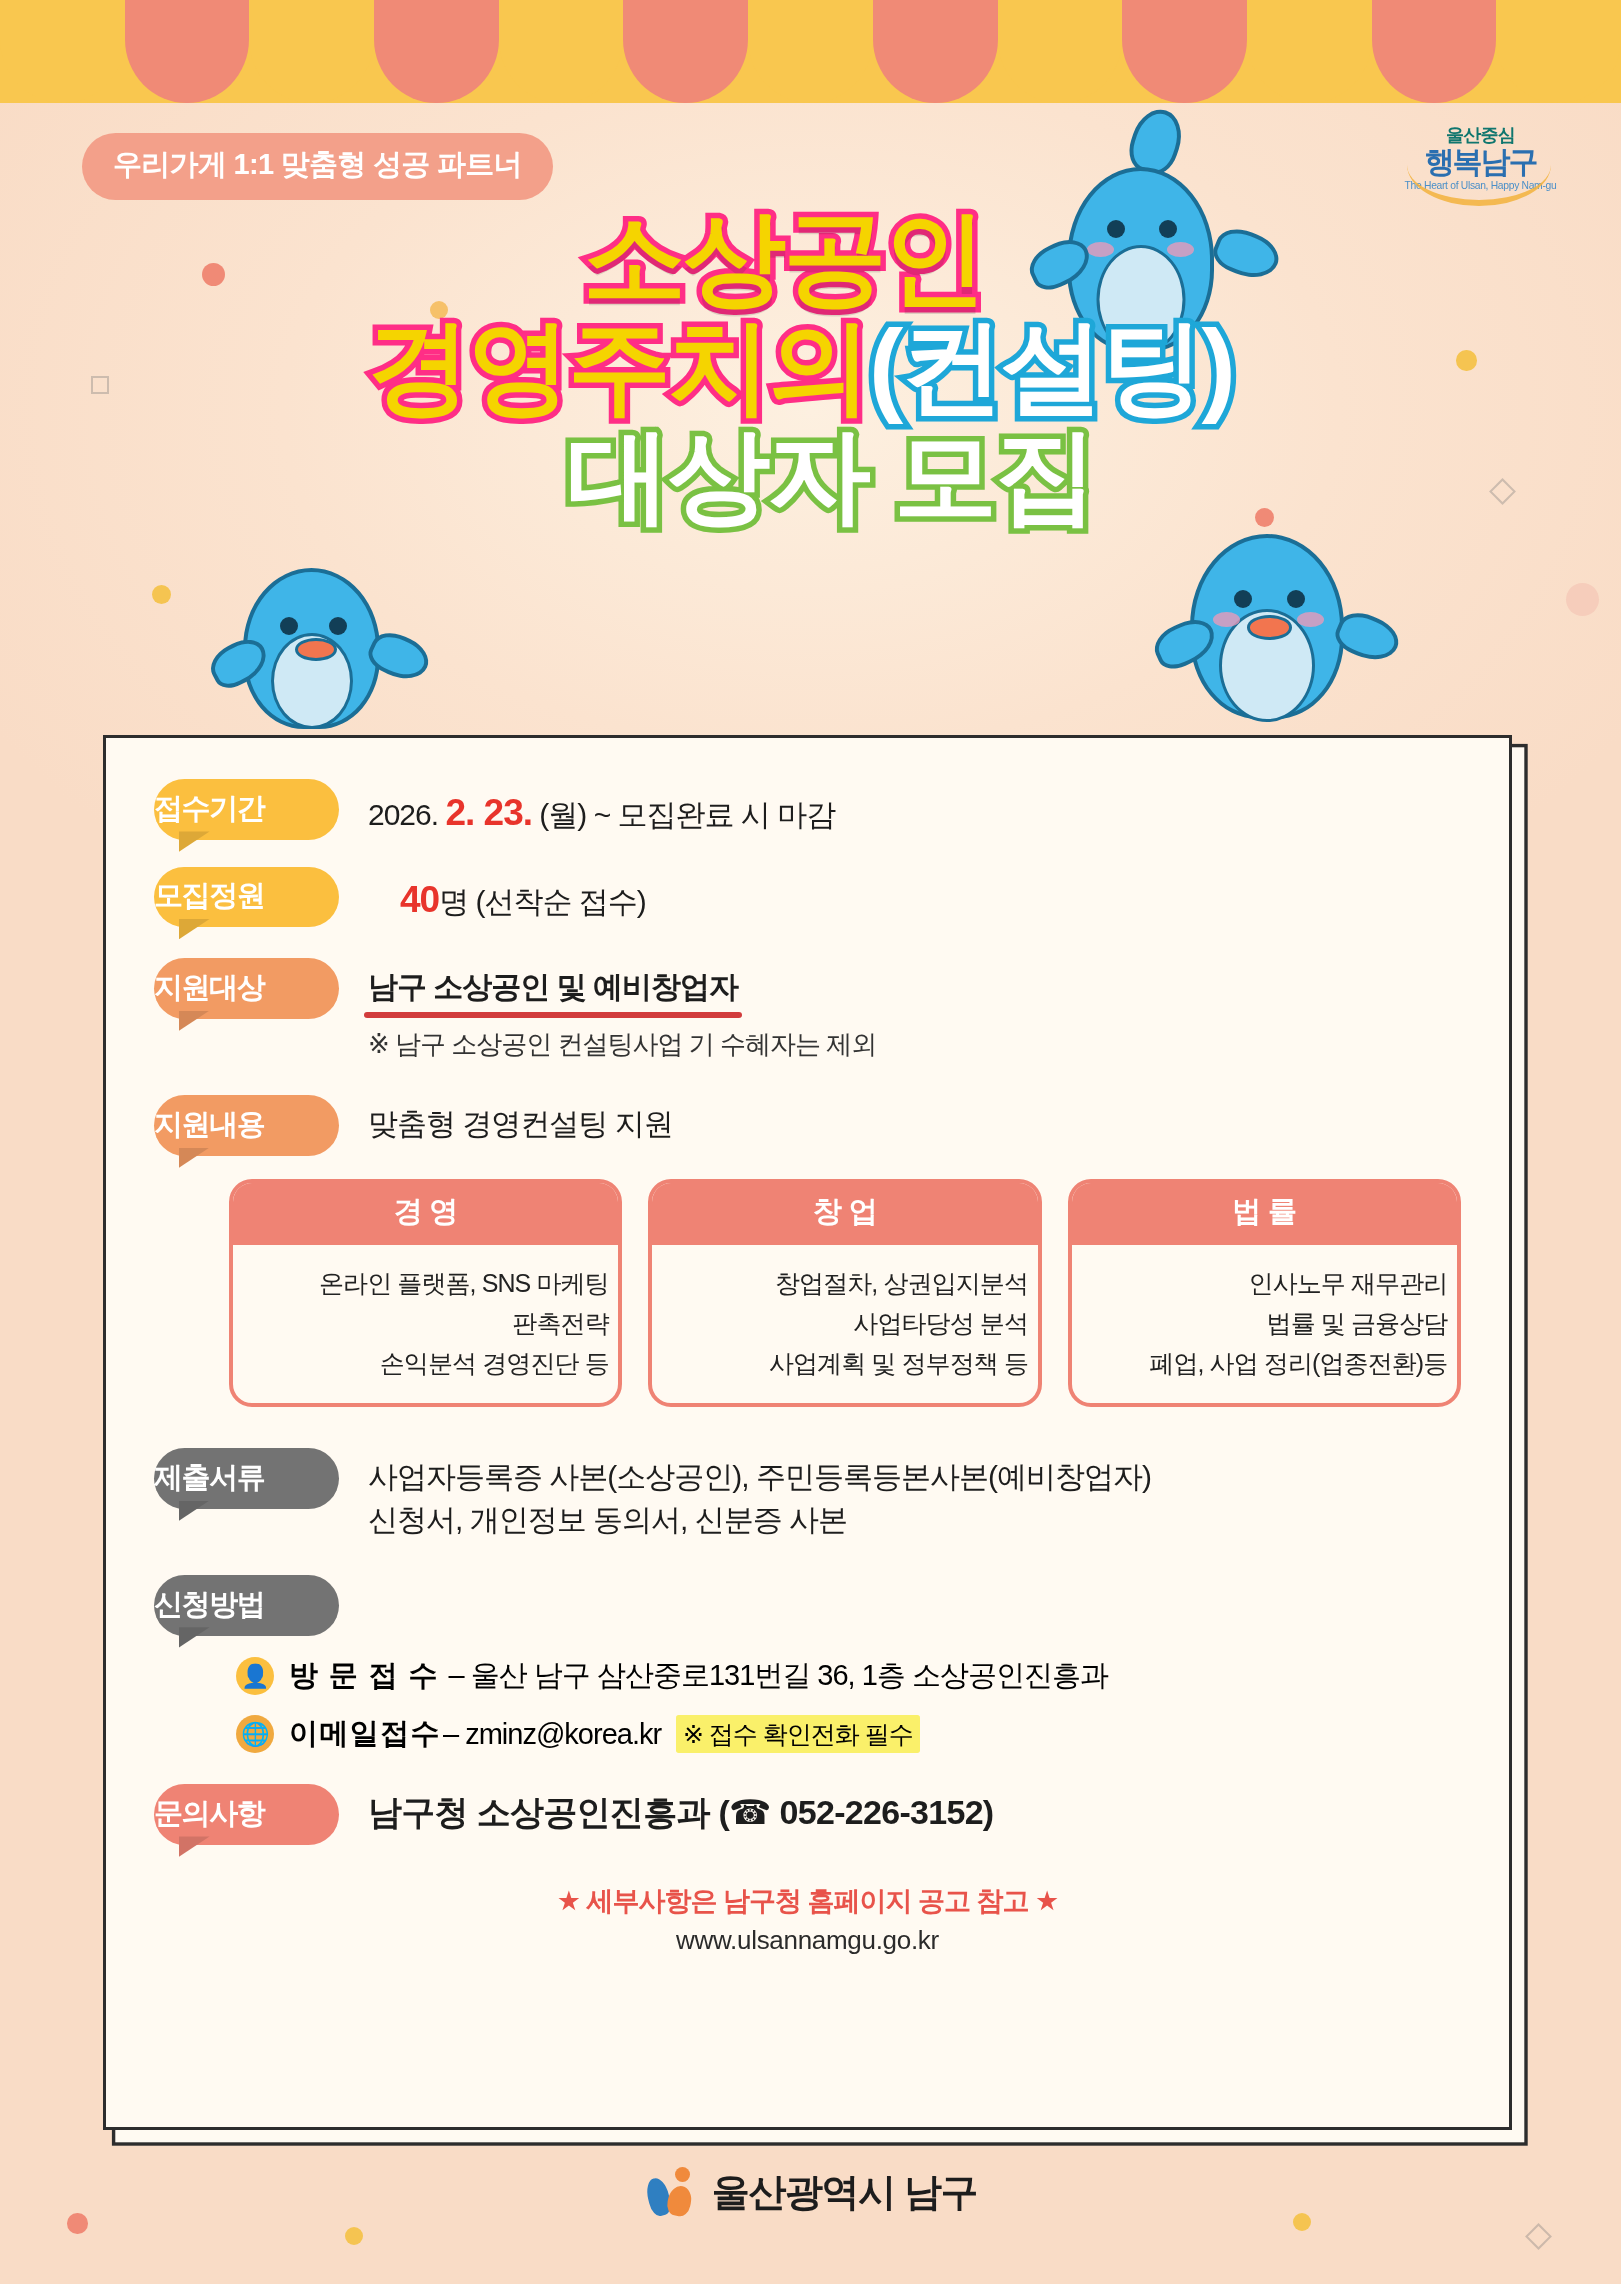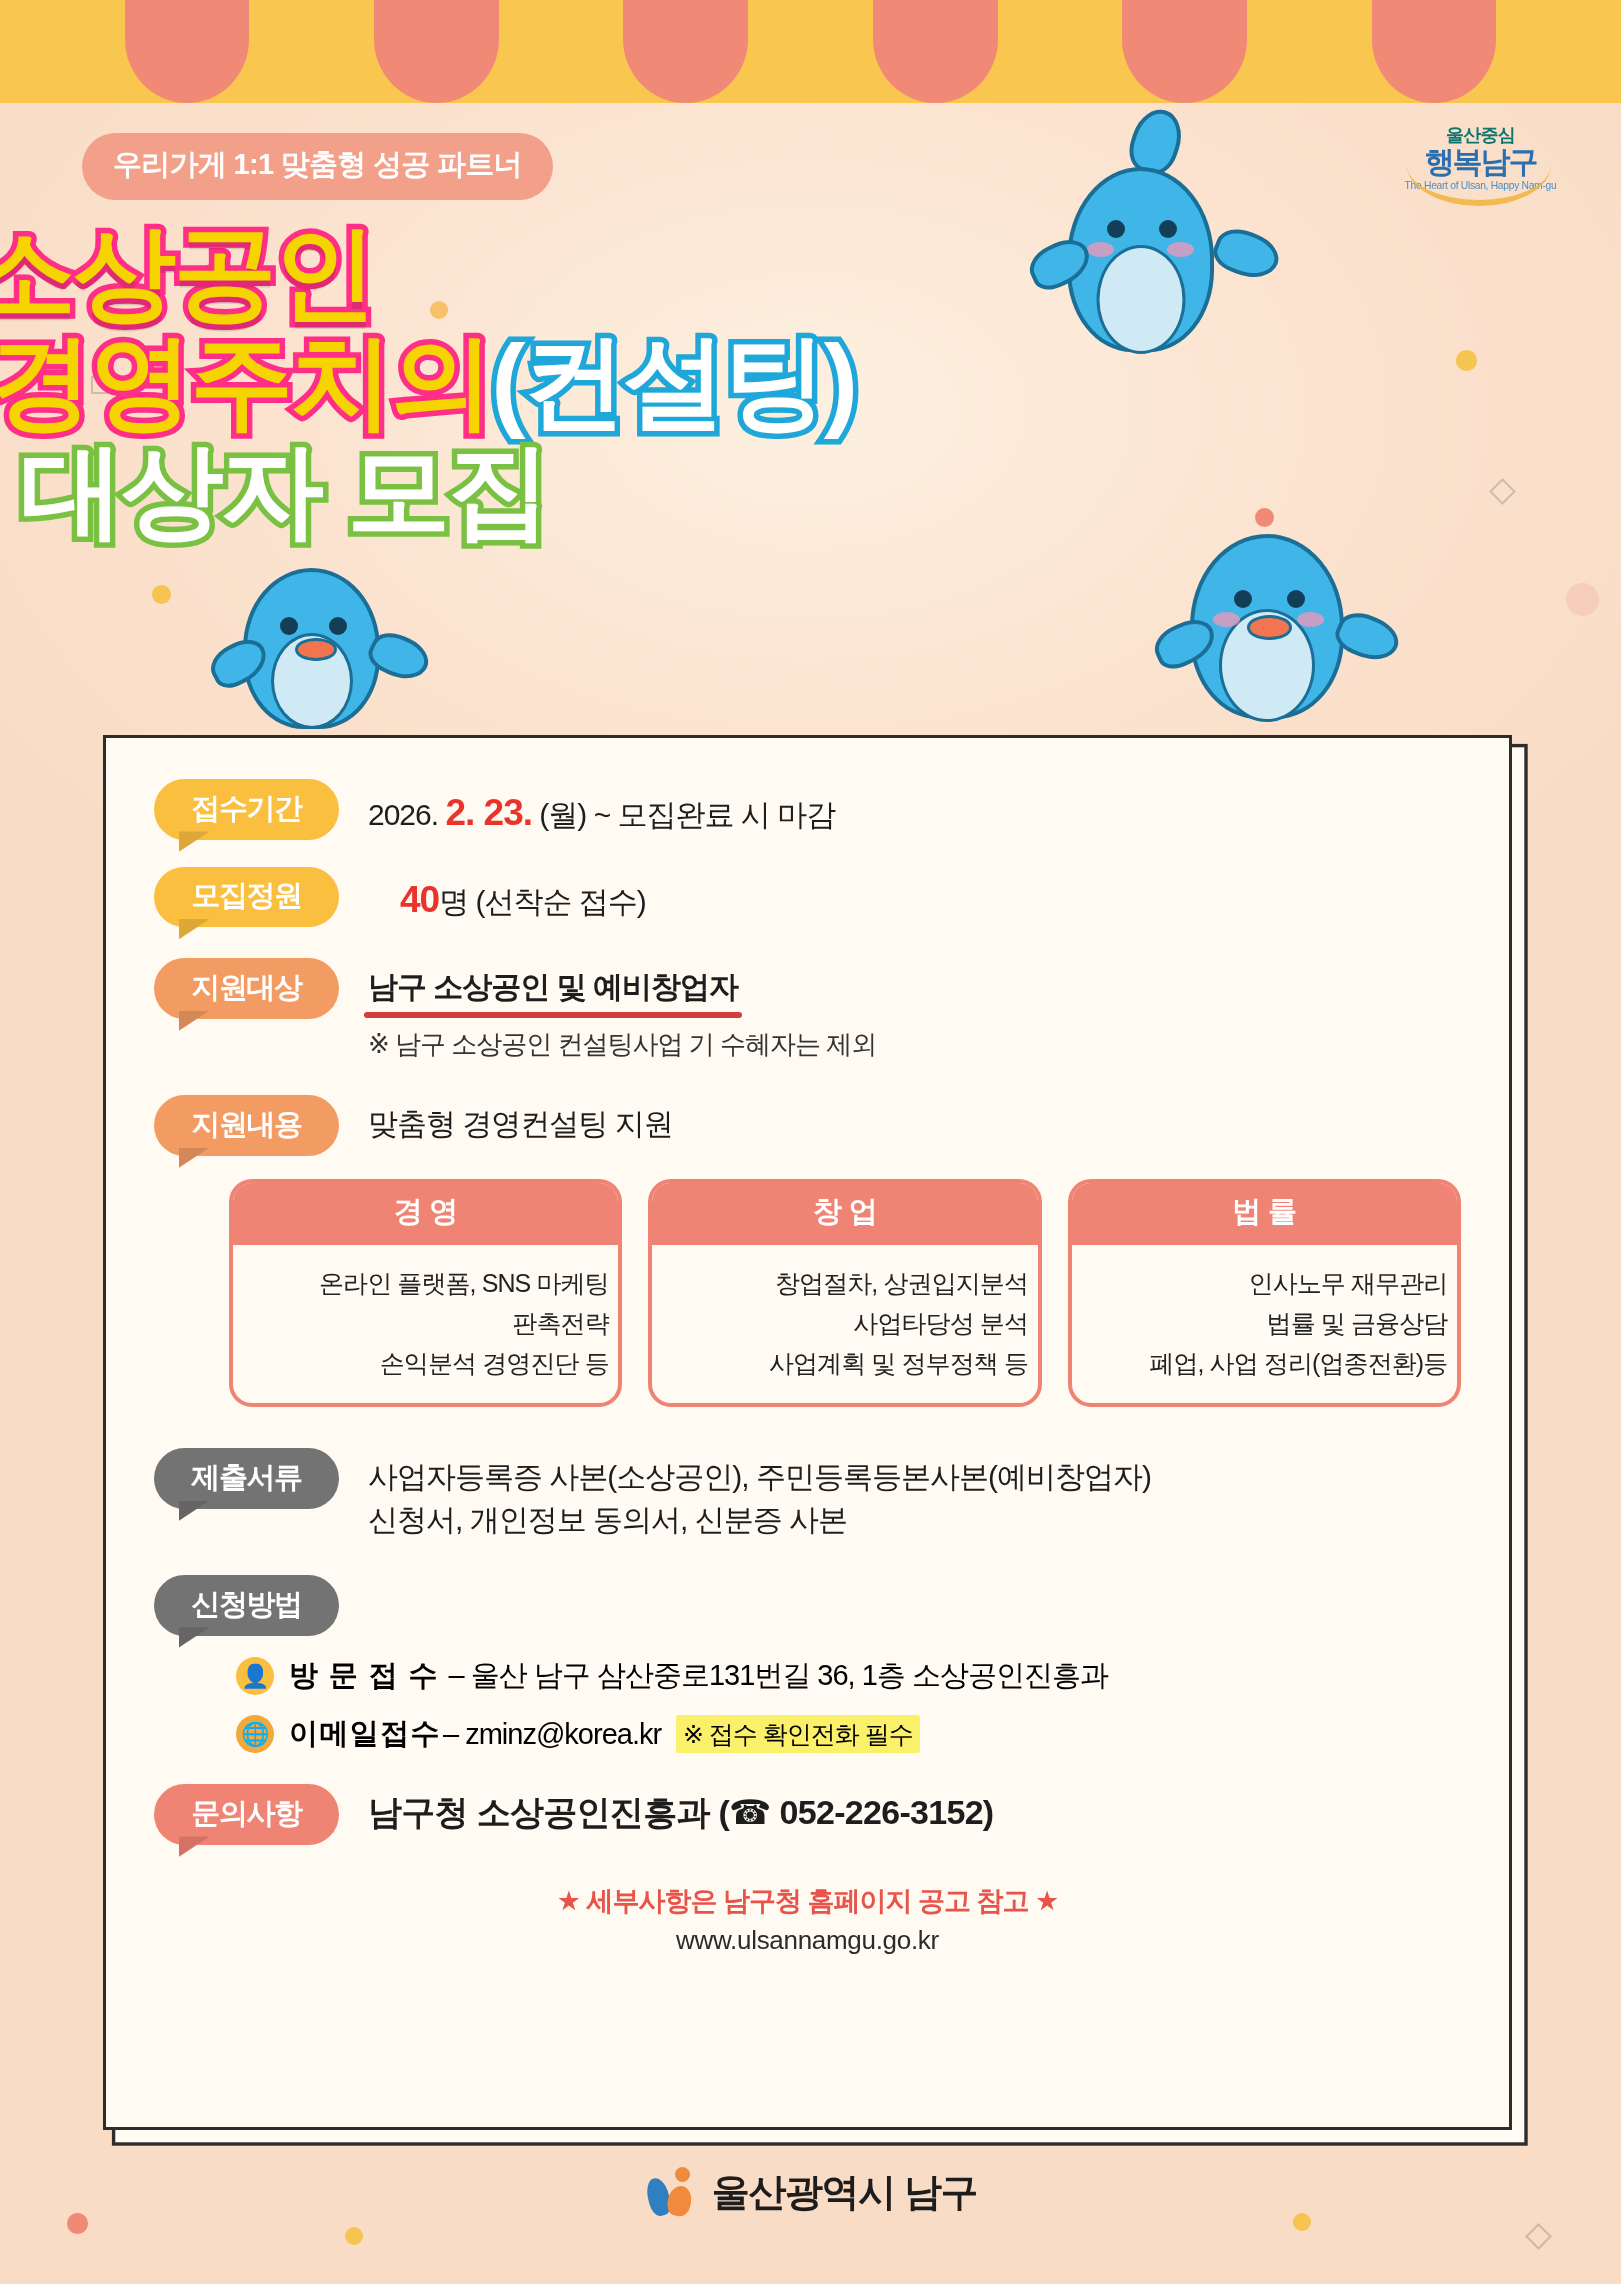--- a/index.html
+++ b/index.html
@@ -48,21 +48,21 @@
     position: absolute; left: 82px; top: 133px;
     background: #f3a08a;
     color: #ffffff;
     font-size: 29px; font-weight: 700; letter-spacing: -0.7px;
     padding: 12.3px 31px 15px;
     border-radius: 41px;
     white-space: nowrap;
   }
 
   
-  .title-wrap { position: absolute; top: 220px; left: 0; width: 100%; }
+  .title-wrap { position: absolute; top: 205px; left: 0; width: 100%; text-align: center; }
   .title-line { font-weight: 900; letter-spacing: -2.7px; line-height: 1.02; }
   .t1 {
     font-size: 103px; color: #f5d400;
     -webkit-text-stroke: 11px #ff2e86;
     paint-order: stroke fill;
     text-shadow: 0 6.8px 0 rgba(0,0,0,.12);
     position: relative; left: -27px;
   }
   .t2 { font-size: 103px; position: relative; left: -10.3px; margin-top: 4.1px; }
   .t2 .part-a {
@@ -124,21 +124,21 @@
   .panel-inner { position: relative; width: 100%; height: 100%; padding: 41px 48px; }
 
   .row { display: flex; align-items: flex-start; margin-bottom: 0; }
 
   
   .label {
     position: relative;
     display: inline-block;
     color: #ffffff; font-weight: 800; font-size: 29px; letter-spacing: -1.4px;
     padding: 9.6px 0 11px;
-    width: 185px; text-align: center;
+    width: 185px; text-align: left;
     border-radius: 34px;
     flex: 0 0 185px;
   }
   .label::after {
     content: ""; position: absolute; left: 24.6px; bottom: -12.3px;
     width: 31px; height: 20.5px;
     background: inherit;
     clip-path: polygon(0 0, 100% 0, 0 100%);
     filter: brightness(.88);
   }

